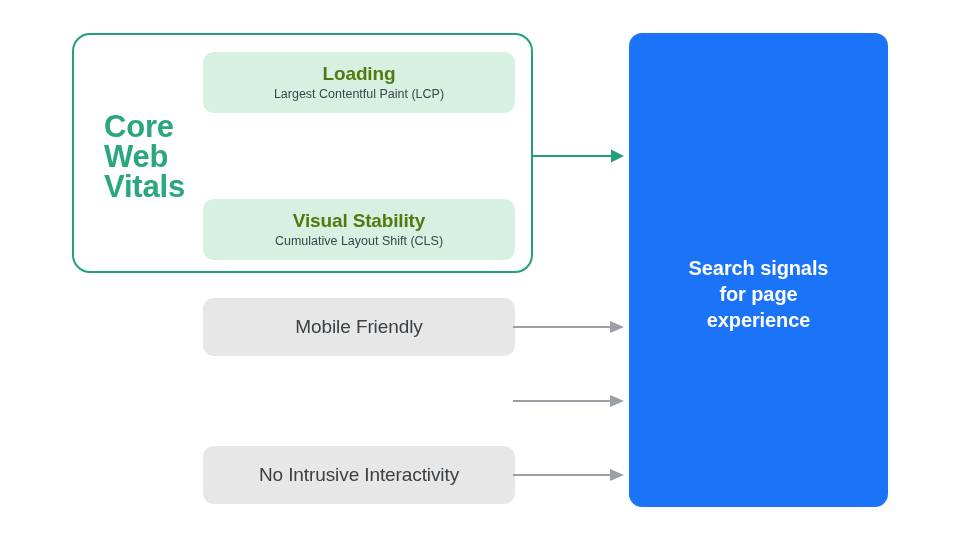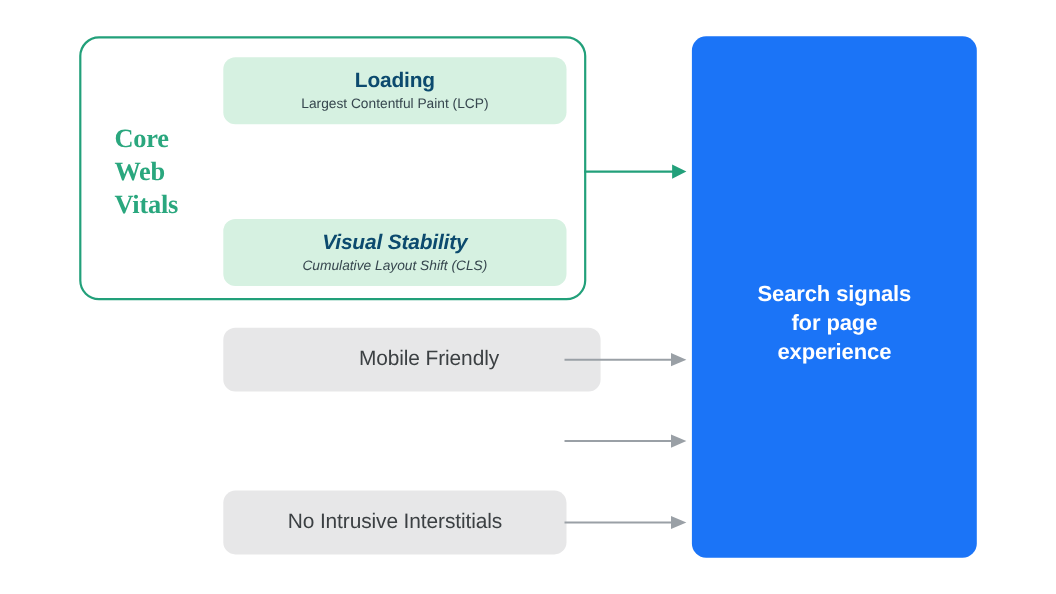--- a/index.html
+++ b/index.html
@@ -33,47 +33,46 @@
     background: transparent;
   }
 
   .cwv-label {
     position: absolute;
     left: 104px;
     top: 112px;
     width: 96px;
     text-align: left;
     color: #2aa77e;
-    font-size: 24px;
+    font-size: 31px;
     line-height: 30px;
     font-weight: 700;
     letter-spacing: -0.2px;
     white-space: pre-line;
-    font-family: Liberation Serif, serif;
   }
 
   
   .metric-card {
     position: absolute;
     left: 203px;
     width: 312px;
     height: 61px;
     background: #d6f1e1;
     border-radius: 11px;
     display: flex;
     flex-direction: column;
     align-items: center;
     justify-content: center;
   }
   .metric-card.m0 { top: 52px; }
   .metric-card.m1 { top: 125px; }
-  .metric-card.m2 { top: 199px; font-style: italic; }
+  .metric-card.m2 { top: 199px; }
 
   .metric-title {
-    color: #0c4a6e;
+    color: #4d7c0f;
     font-size: 19px;
     font-weight: 700;
     line-height: 23px;
     letter-spacing: -0.15px;
   }
   .metric-sub {
     color: #37474f;
     font-size: 12.5px;
     font-weight: 400;
     line-height: 17px;
@@ -85,21 +84,21 @@
     position: absolute;
     left: 203px;
     width: 312px;
     height: 58px;
     background: #e7e7e8;
     border-radius: 11px;
     display: flex;
     align-items: center;
     justify-content: center;
   }
-  .gray-card.g0 { top: 298px; padding-left: 31px; }
+  .gray-card.g0 { top: 298px; }
   .gray-card.g1 { top: 372px; }
   .gray-card.g2 { top: 446px; }
 
   .gray-card-label {
     color: #3c4043;
     font-size: 19px;
     font-weight: 400;
     letter-spacing: -0.1px;
   }
 
@@ -160,21 +159,21 @@
     <div class="metric-title">Visual Stability</div>
     <div class="metric-sub">Cumulative Layout Shift (CLS)</div>
   </div>
 
   <div class="gray-card g0">
     <div class="gray-card-label">Mobile Friendly</div>
   </div>
 
 
   <div class="gray-card g2">
-    <div class="gray-card-label">No Intrusive Interstitials</div>
+    <div class="gray-card-label">No Intrusive Interactivity</div>
   </div>
 
   <div class="arrow arrow-green">
     <svg width="94" height="22" viewBox="0 0 94 22" aria-hidden="true">
       <line x1="0" y1="11" x2="83" y2="11" stroke="#22a07a" stroke-width="2.2"></line>
       <polygon points="80,4.5 93,11 80,17.5" fill="#22a07a"></polygon>
     </svg>
   </div>
 
   <div class="arrow arrow-gray-0">

